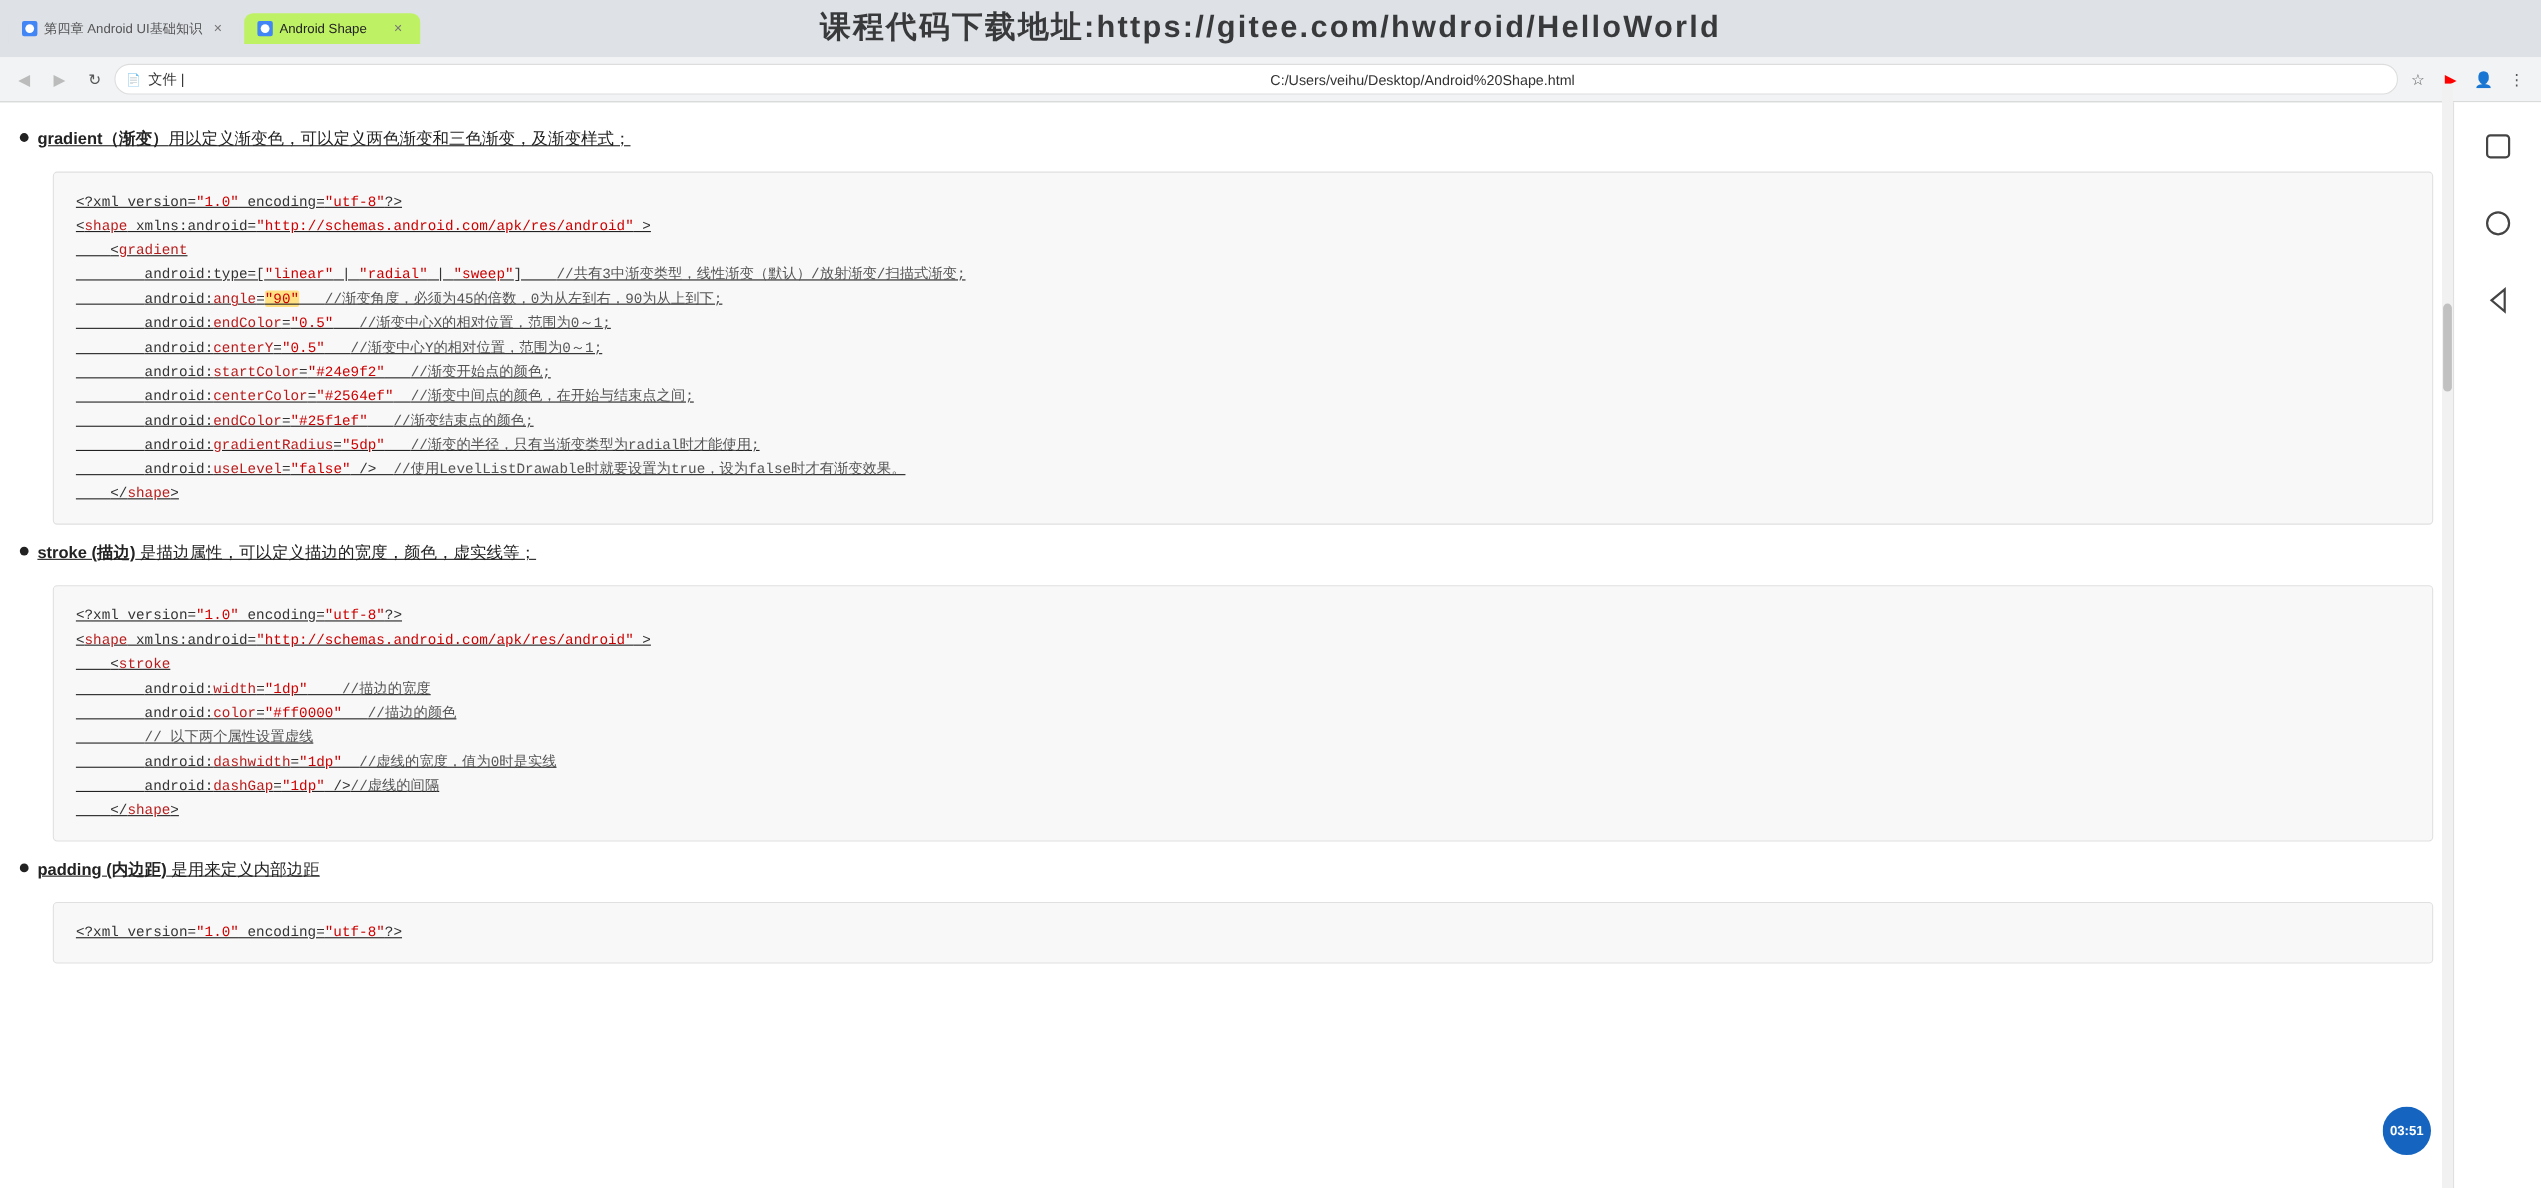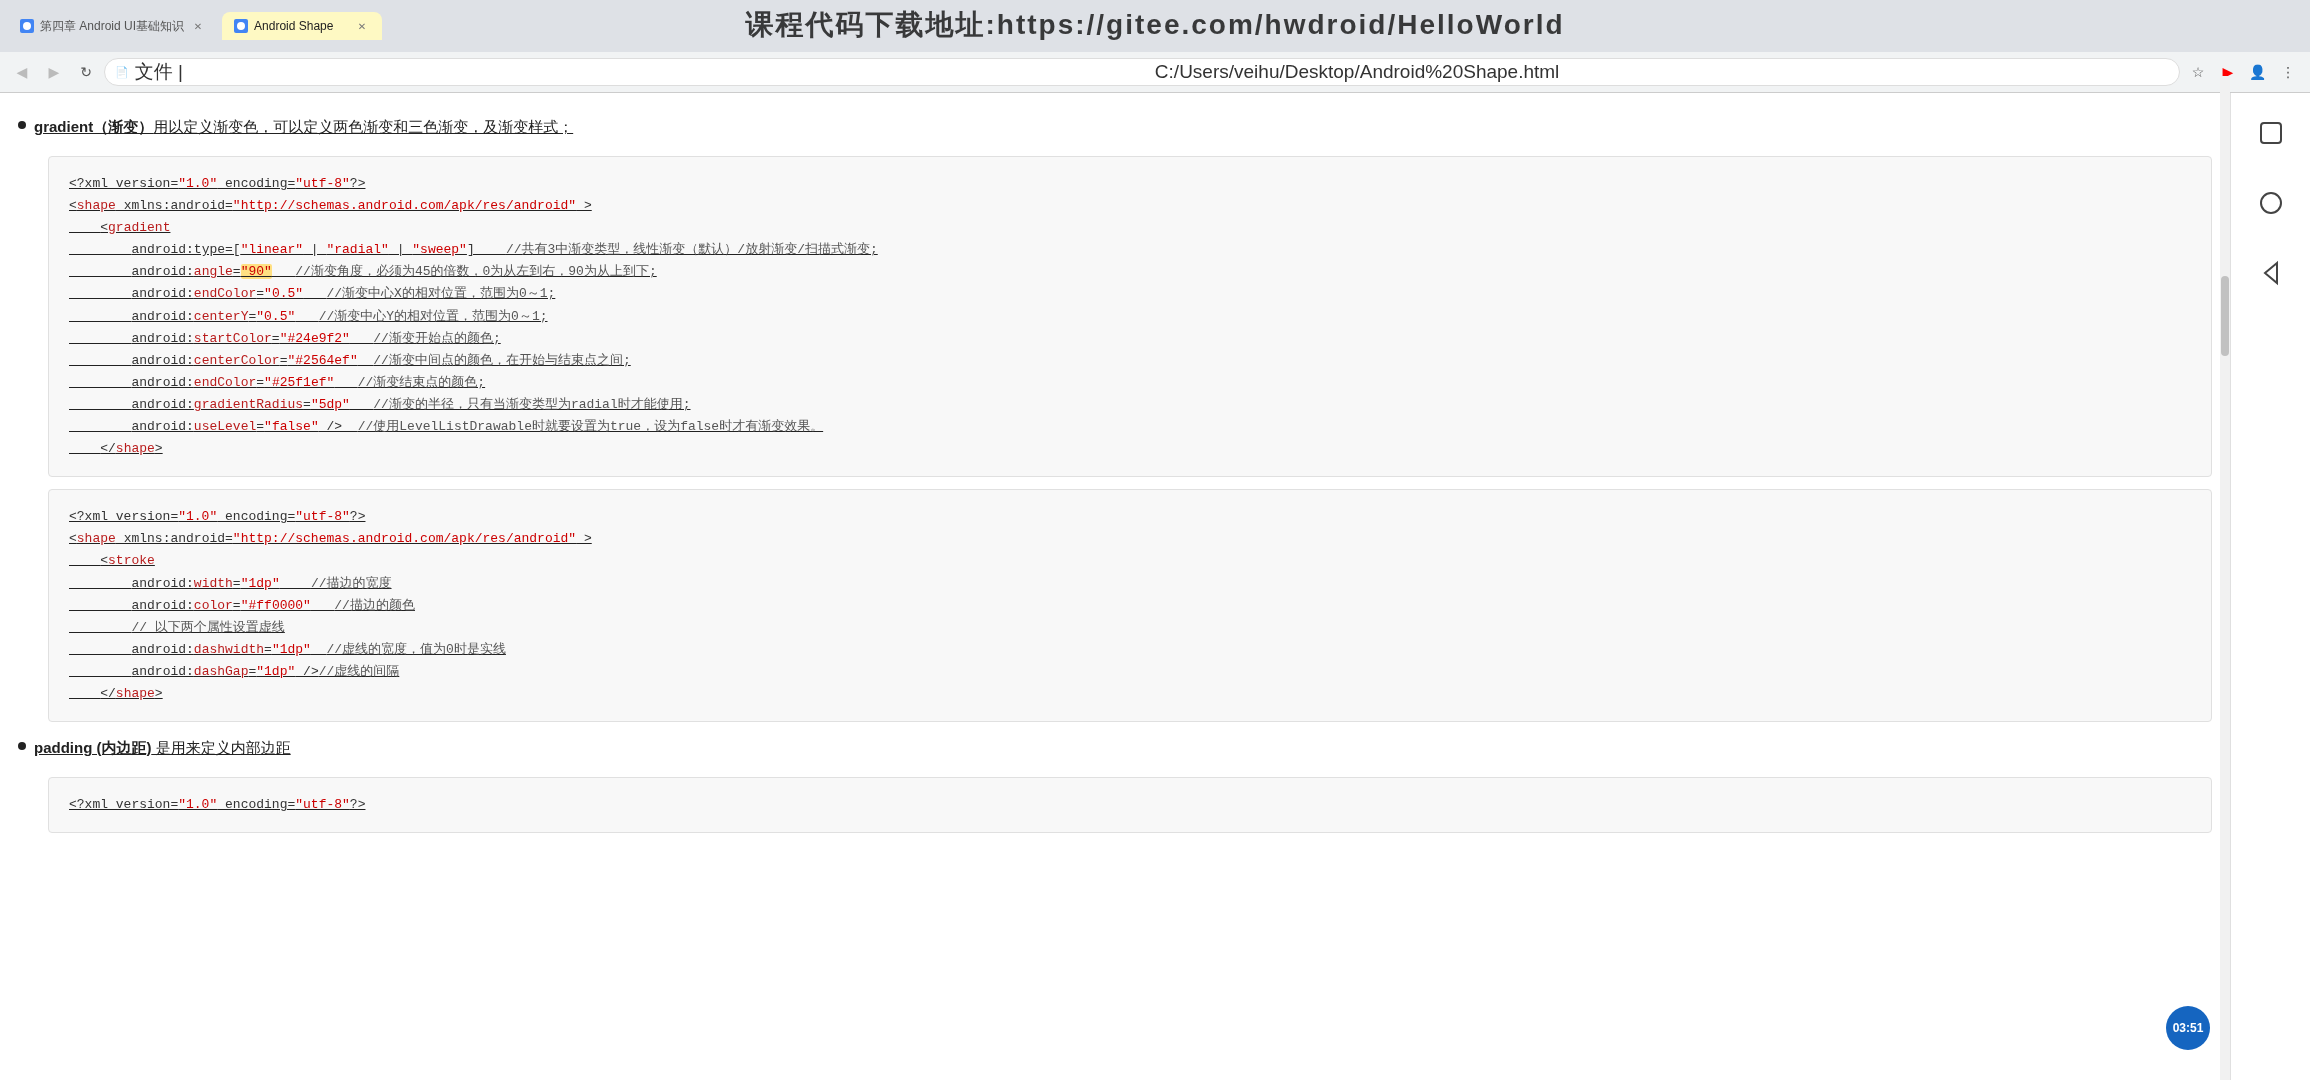--- a/index.html
+++ b/index.html
@@ -32,21 +32,21 @@
       border-radius: 8px 8px 0 0;
       font-size: 12px;
       cursor: pointer;
       gap: 6px;
       background: #dee1e6;
       color: #555;
       min-width: 160px;
       max-width: 220px;
     }
     .tab.active {
-      background: #fef9c3;
+      background: #bef264;
       color: #222;
     }
     .tab-favicon {
       width: 14px;
       height: 14px;
       background: #4285f4;
       border-radius: 2px;
       flex-shrink: 0;
       display: flex;
       align-items: center;
@@ -106,21 +106,21 @@
       gap: 6px;
       font-size: 12px;
       color: #333;
     }
     .address-icon {
       color: #5f6368;
       font-size: 11px;
     }
     .address-text {
       flex: 1;
-      font-size: 19px;
+      font-size: 13px;
       color: #333;
     }
     .toolbar-icons {
       display: flex;
       align-items: center;
       gap: 2px;
     }
     .toolbar-icon {
       width: 28px;
       height: 28px;
@@ -332,20 +332,26 @@
         android:<span class="code-blue">angle</span>=<span class="code-string"><span class="code-highlight">"90"</span></span>   <span class="code-comment">//渐变角度，必须为45的倍数，0为从左到右，90为从上到下;</span>
         android:<span class="code-blue">endColor</span>=<span class="code-string">"0.5"</span>   <span class="code-comment">//渐变中心X的相对位置，范围为0～1;</span>
         android:<span class="code-blue">centerY</span>=<span class="code-string">"0.5"</span>   <span class="code-comment">//渐变中心Y的相对位置，范围为0～1;</span>
         android:<span class="code-blue">startColor</span>=<span class="code-string">"#24e9f2"</span>   <span class="code-comment">//渐变开始点的颜色;</span>
         android:<span class="code-blue">centerColor</span>=<span class="code-string">"#2564ef"</span>  <span class="code-comment">//渐变中间点的颜色，在开始与结束点之间;</span>
         android:<span class="code-blue">endColor</span>=<span class="code-string">"#25f1ef"</span>   <span class="code-comment">//渐变结束点的颜色;</span>
         android:<span class="code-blue">gradientRadius</span>=<span class="code-string">"5dp"</span>   <span class="code-comment">//渐变的半径，只有当渐变类型为radial时才能使用;</span>
         android:<span class="code-blue">useLevel</span>=<span class="code-string">"false"</span> /&gt;  <span class="code-comment">//使用LevelListDrawable时就要设置为true，设为false时才有渐变效果。</span>
     &lt;/<span class="code-blue">shape</span>&gt;</div>
 
+    <div class="section-bullet">
+      <div class="bullet-dot"></div>
+      <div>
+        <span class="keyword">stroke (描边)</span><span> 是描边属性，可以定义描边的宽度，颜色，虚实线等；</span>
+      </div>
+    </div>
 
     <div class="code-block">&lt;?xml version=<span class="code-string">"1.0"</span> encoding=<span class="code-string">"utf-8"</span>?&gt;
 &lt;<span class="code-blue">shape</span> xmlns:android=<span class="code-string">"http://schemas.android.com/apk/res/android"</span> &gt;
     &lt;<span class="code-blue">stroke</span>
         android:<span class="code-blue">width</span>=<span class="code-string">"1dp"</span>    <span class="code-comment">//描边的宽度</span>
         android:<span class="code-blue">color</span>=<span class="code-string">"#ff0000"</span>   <span class="code-comment">//描边的颜色</span>
         <span class="code-comment">// 以下两个属性设置虚线</span>
         android:<span class="code-blue">dashwidth</span>=<span class="code-string">"1dp"</span>  <span class="code-comment">//虚线的宽度，值为0时是实线</span>
         android:<span class="code-blue">dashGap</span>=<span class="code-string">"1dp"</span> /&gt;<span class="code-comment">//虚线的间隔</span>
     &lt;/<span class="code-blue">shape</span>&gt;</div>

